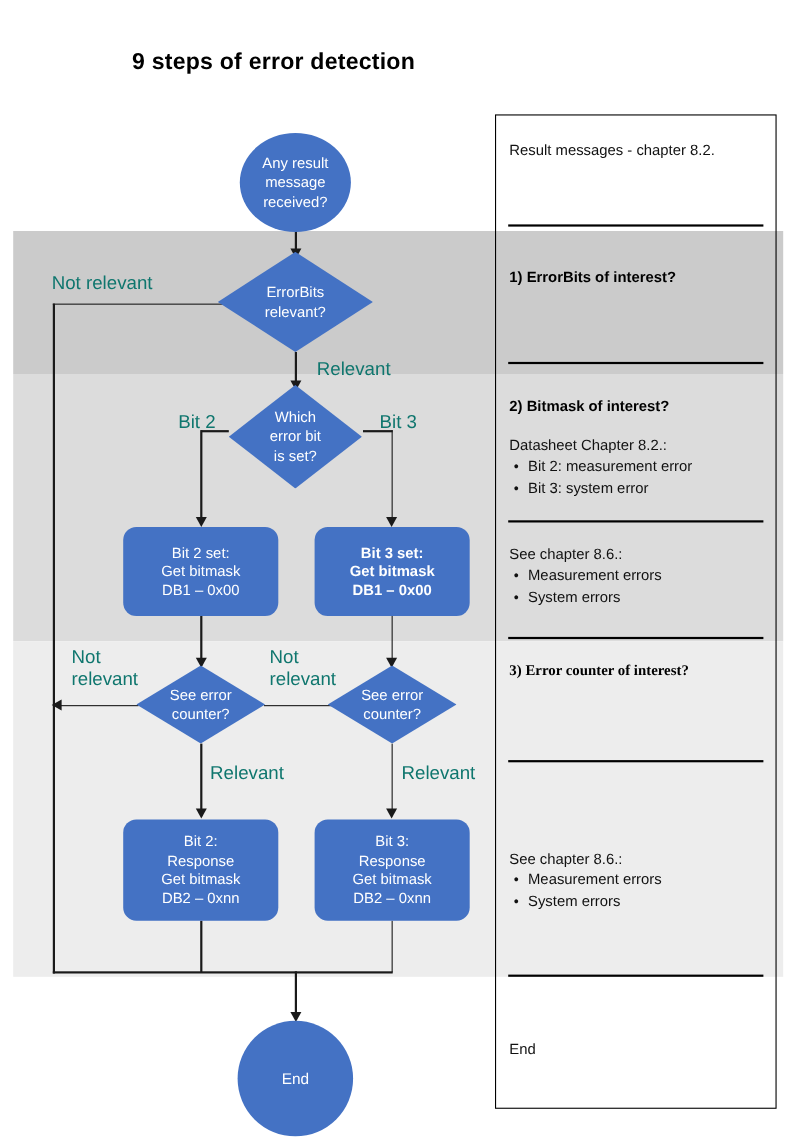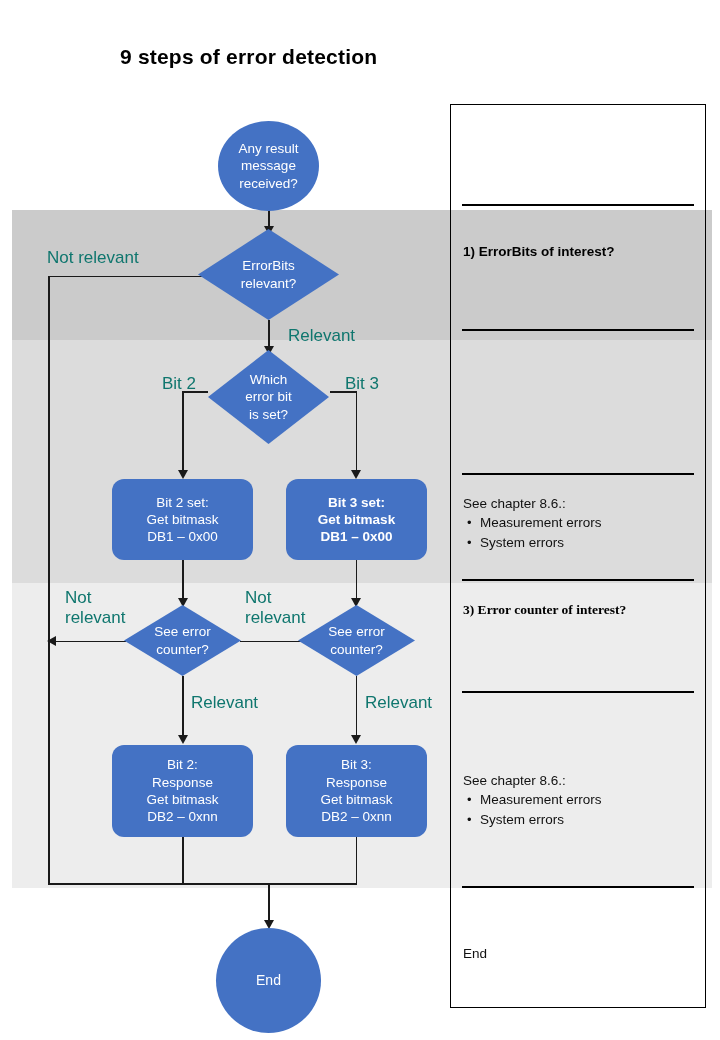--- a/index.html
+++ b/index.html
@@ -169,27 +169,38 @@
 DB2 – 0xnn</div>
   <div class="node rect" style="left:286px;top:745px;width:141px;height:92px;white-space:pre-line;">Bit 3:
 Response
 Get bitmask
 DB2 – 0xnn</div>
 
   <div class="node circle" style="left:216px;top:928px;width:105px;height:105px;font-size:14px;">End</div>
 
   <div id="legend-panel">
 
+    <div class="panel-sec" style="top:24px;">
+      <div class="panel-text">Result messages - chapter 8.2.</div>
+    </div>
     <div class="divider" style="top:99px;"></div>
 
     <div class="panel-sec" style="top:139px;">
       <div class="panel-head">1) ErrorBits of interest?</div>
     </div>
     <div class="divider" style="top:224px;"></div>
 
+    <div class="panel-sec" style="top:257px;">
+      <div class="panel-head">2) Bitmask of interest?</div>
+      <div class="panel-text" style="margin-top:20px;">Datasheet Chapter 8.2.:</div>
+      <ul class="panel-list">
+        <li>Bit 2: measurement  error</li>
+        <li>Bit 3: system error</li>
+      </ul>
+    </div>
     <div class="divider" style="top:368px;"></div>
 
     <div class="panel-sec" style="top:391px;">
       <div class="panel-text">See chapter 8.6.:</div>
       <ul class="panel-list">
         <li>Measurement  errors</li>
         <li>System errors</li>
       </ul>
     </div>
     <div class="divider" style="top:474px;"></div>

